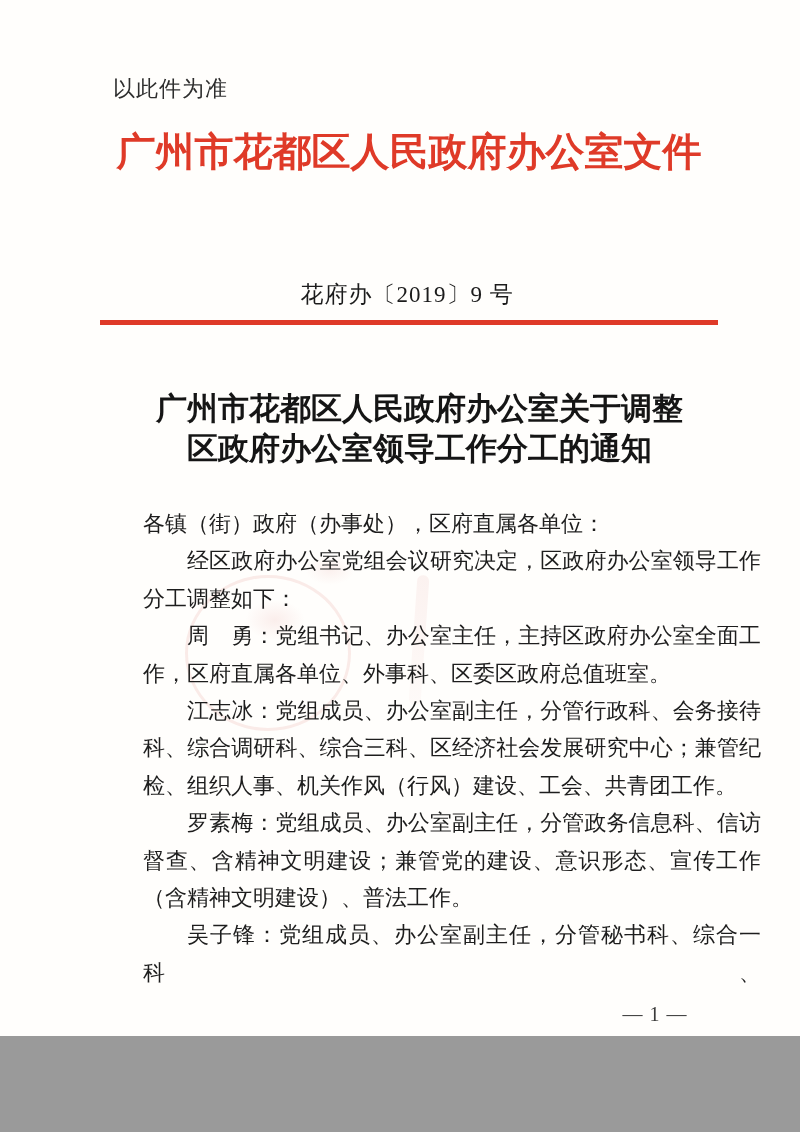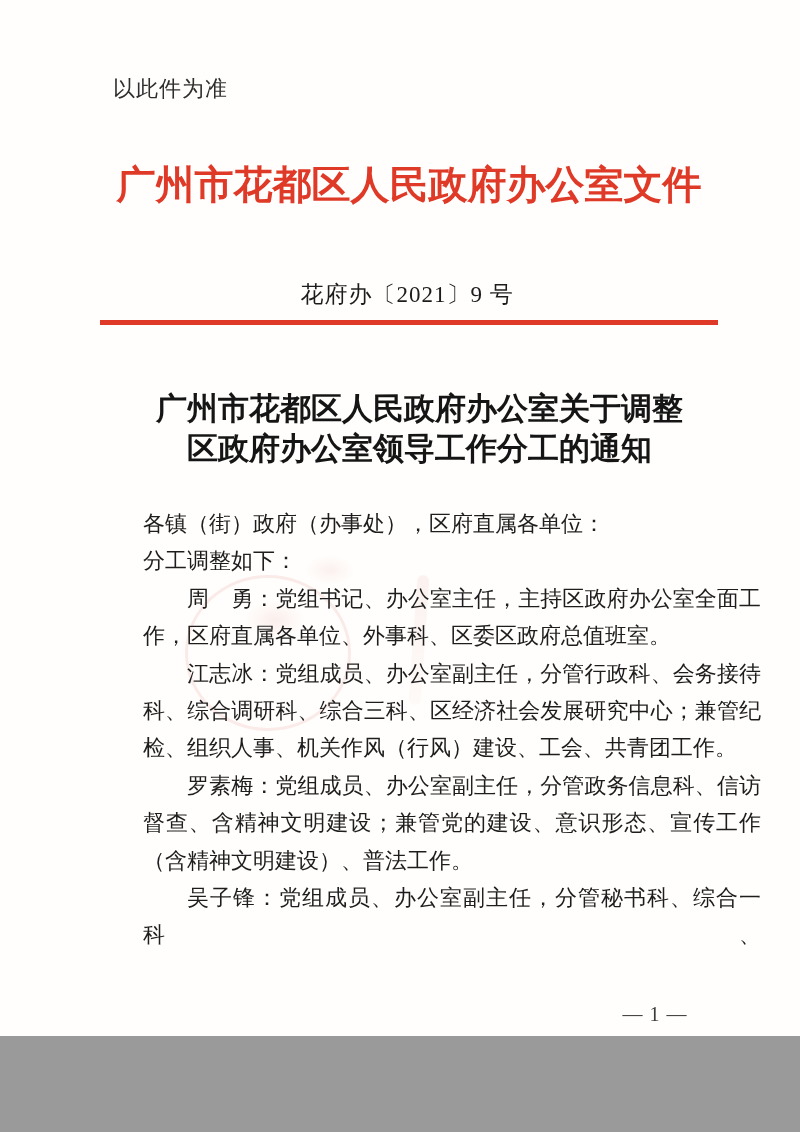--- a/index.html
+++ b/index.html
@@ -16,21 +16,21 @@
     color:#1f1f1f;
   }
   
   .stamp-note{
     position:absolute;left:113px;top:74px;
     font-family:"Liberation Sans","DejaVu Sans",sans-serif;
     font-size:22px;letter-spacing:1px;color:#2e2e2e;
   }
   
   .header-title{
-    position:absolute;left:0;top:158px;width:800px;
+    position:absolute;left:0;top:125px;width:800px;
     padding-left:18px;box-sizing:border-box;
     text-align:center;
     font-weight:bold;font-size:39px;letter-spacing:0px;
     color:var(--accent,#df3a28);
     font-family:"Liberation Serif","DejaVu Serif",serif;
   }
   
   .doc-number{
     position:absolute;left:0;top:279px;width:800px;
     padding-left:14px;box-sizing:border-box;
@@ -92,38 +92,39 @@
 </style>
 </head>
 <body>
 
 <div class="page">
 
   <div class="stamp-note">以此件为准</div>
 
   <div class="header-title">广州市花都区人民政府办公室文件</div>
 
-  <div class="doc-number">花府办〔2021〕9 号</div>
+  <div class="doc-number">花府办〔2019〕9 号</div>
 
   <div class="red-line"></div>
 
   <div class="doc-title">
     <span class="tline">广州市花都区人民政府办公室关于调整</span>
     <span class="tline">区政府办公室领导工作分工的通知</span>
   </div>
 
   <div class="stamp-artifact">
     <div class="ring"></div>
     <div class="blob1"></div>
     <div class="blob2"></div>
     <div class="streak"></div>
   </div>
 
   <div class="body-text">
     <div class="line">各镇（街）政府（办事处），区府直属各单位：</div>
+    <div class="line indent fill">经区政府办公室党组会议研究决定，区政府办公室领导工作</div>
     <div class="line">分工调整如下：</div>
     <div class="line indent fill">周　勇：党组书记、办公室主任，主持区政府办公室全面工</div>
     <div class="line">作，区府直属各单位、外事科、区委区政府总值班室。</div>
     <div class="line indent fill">江志冰：党组成员、办公室副主任，分管行政科、会务接待</div>
     <div class="line fill">科、综合调研科、综合三科、区经济社会发展研究中心；兼管纪</div>
     <div class="line">检、组织人事、机关作风（行风）建设、工会、共青团工作。</div>
     <div class="line indent fill">罗素梅：党组成员、办公室副主任，分管政务信息科、信访</div>
     <div class="line fill">督查、含精神文明建设；兼管党的建设、意识形态、宣传工作</div>
     <div class="line">（含精神文明建设）、普法工作。</div>
     <div class="line indent fill">吴子锋：党组成员、办公室副主任，分管秘书科、综合一科、</div>

